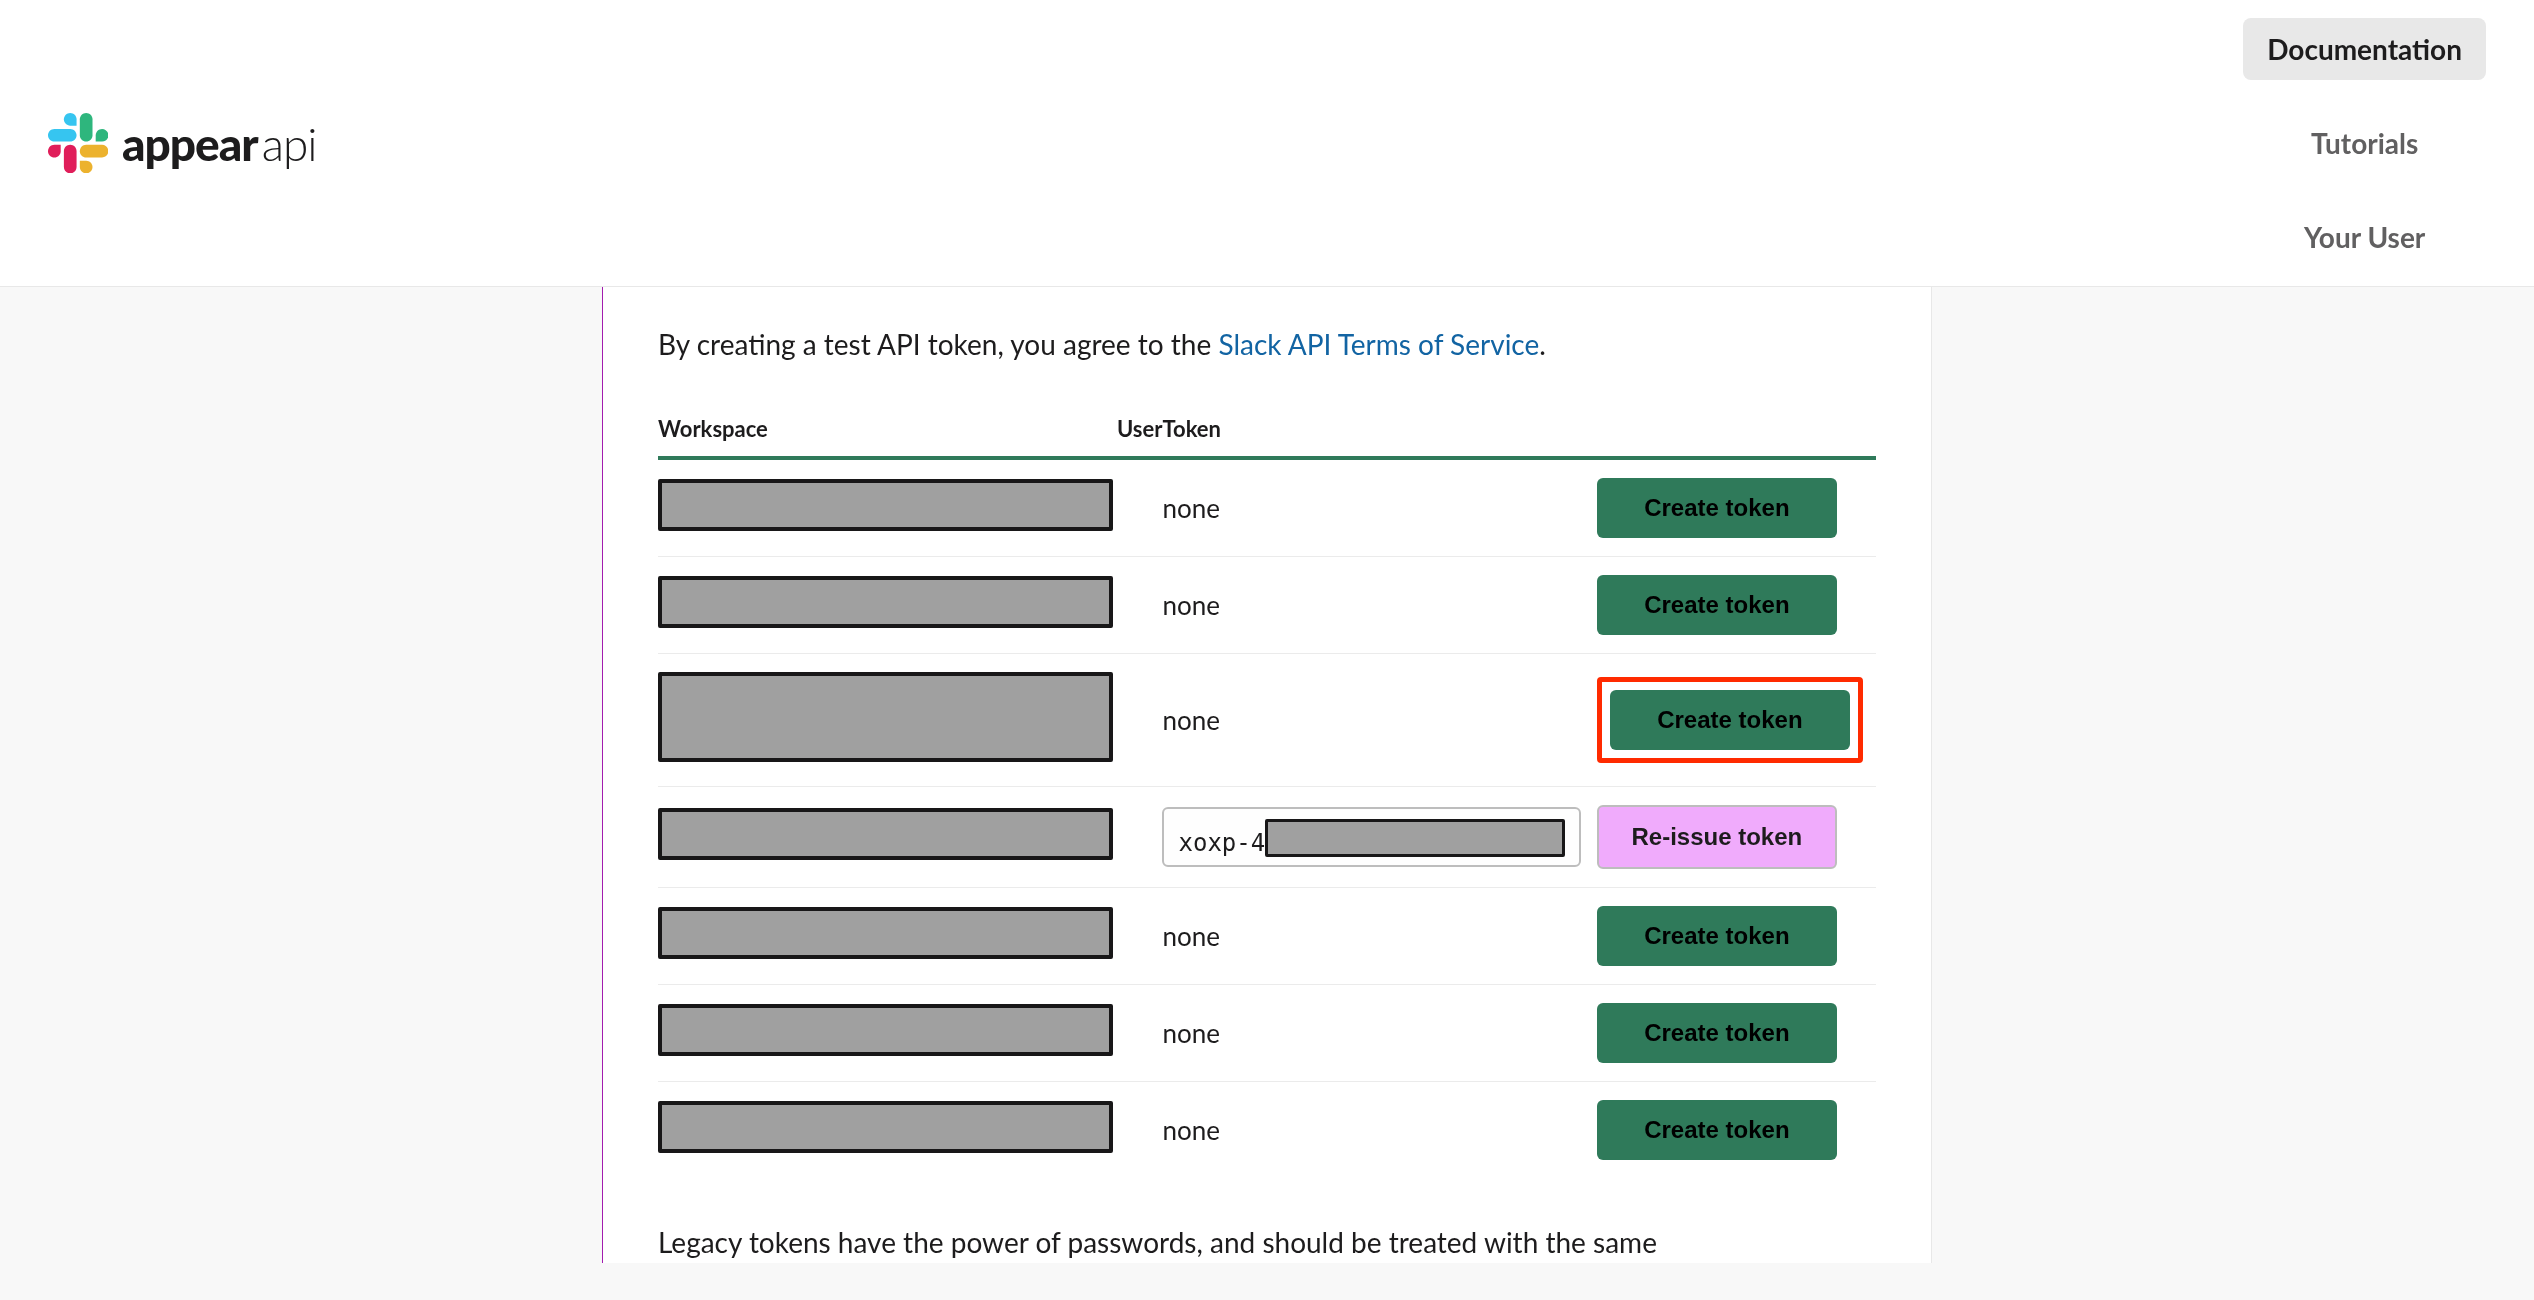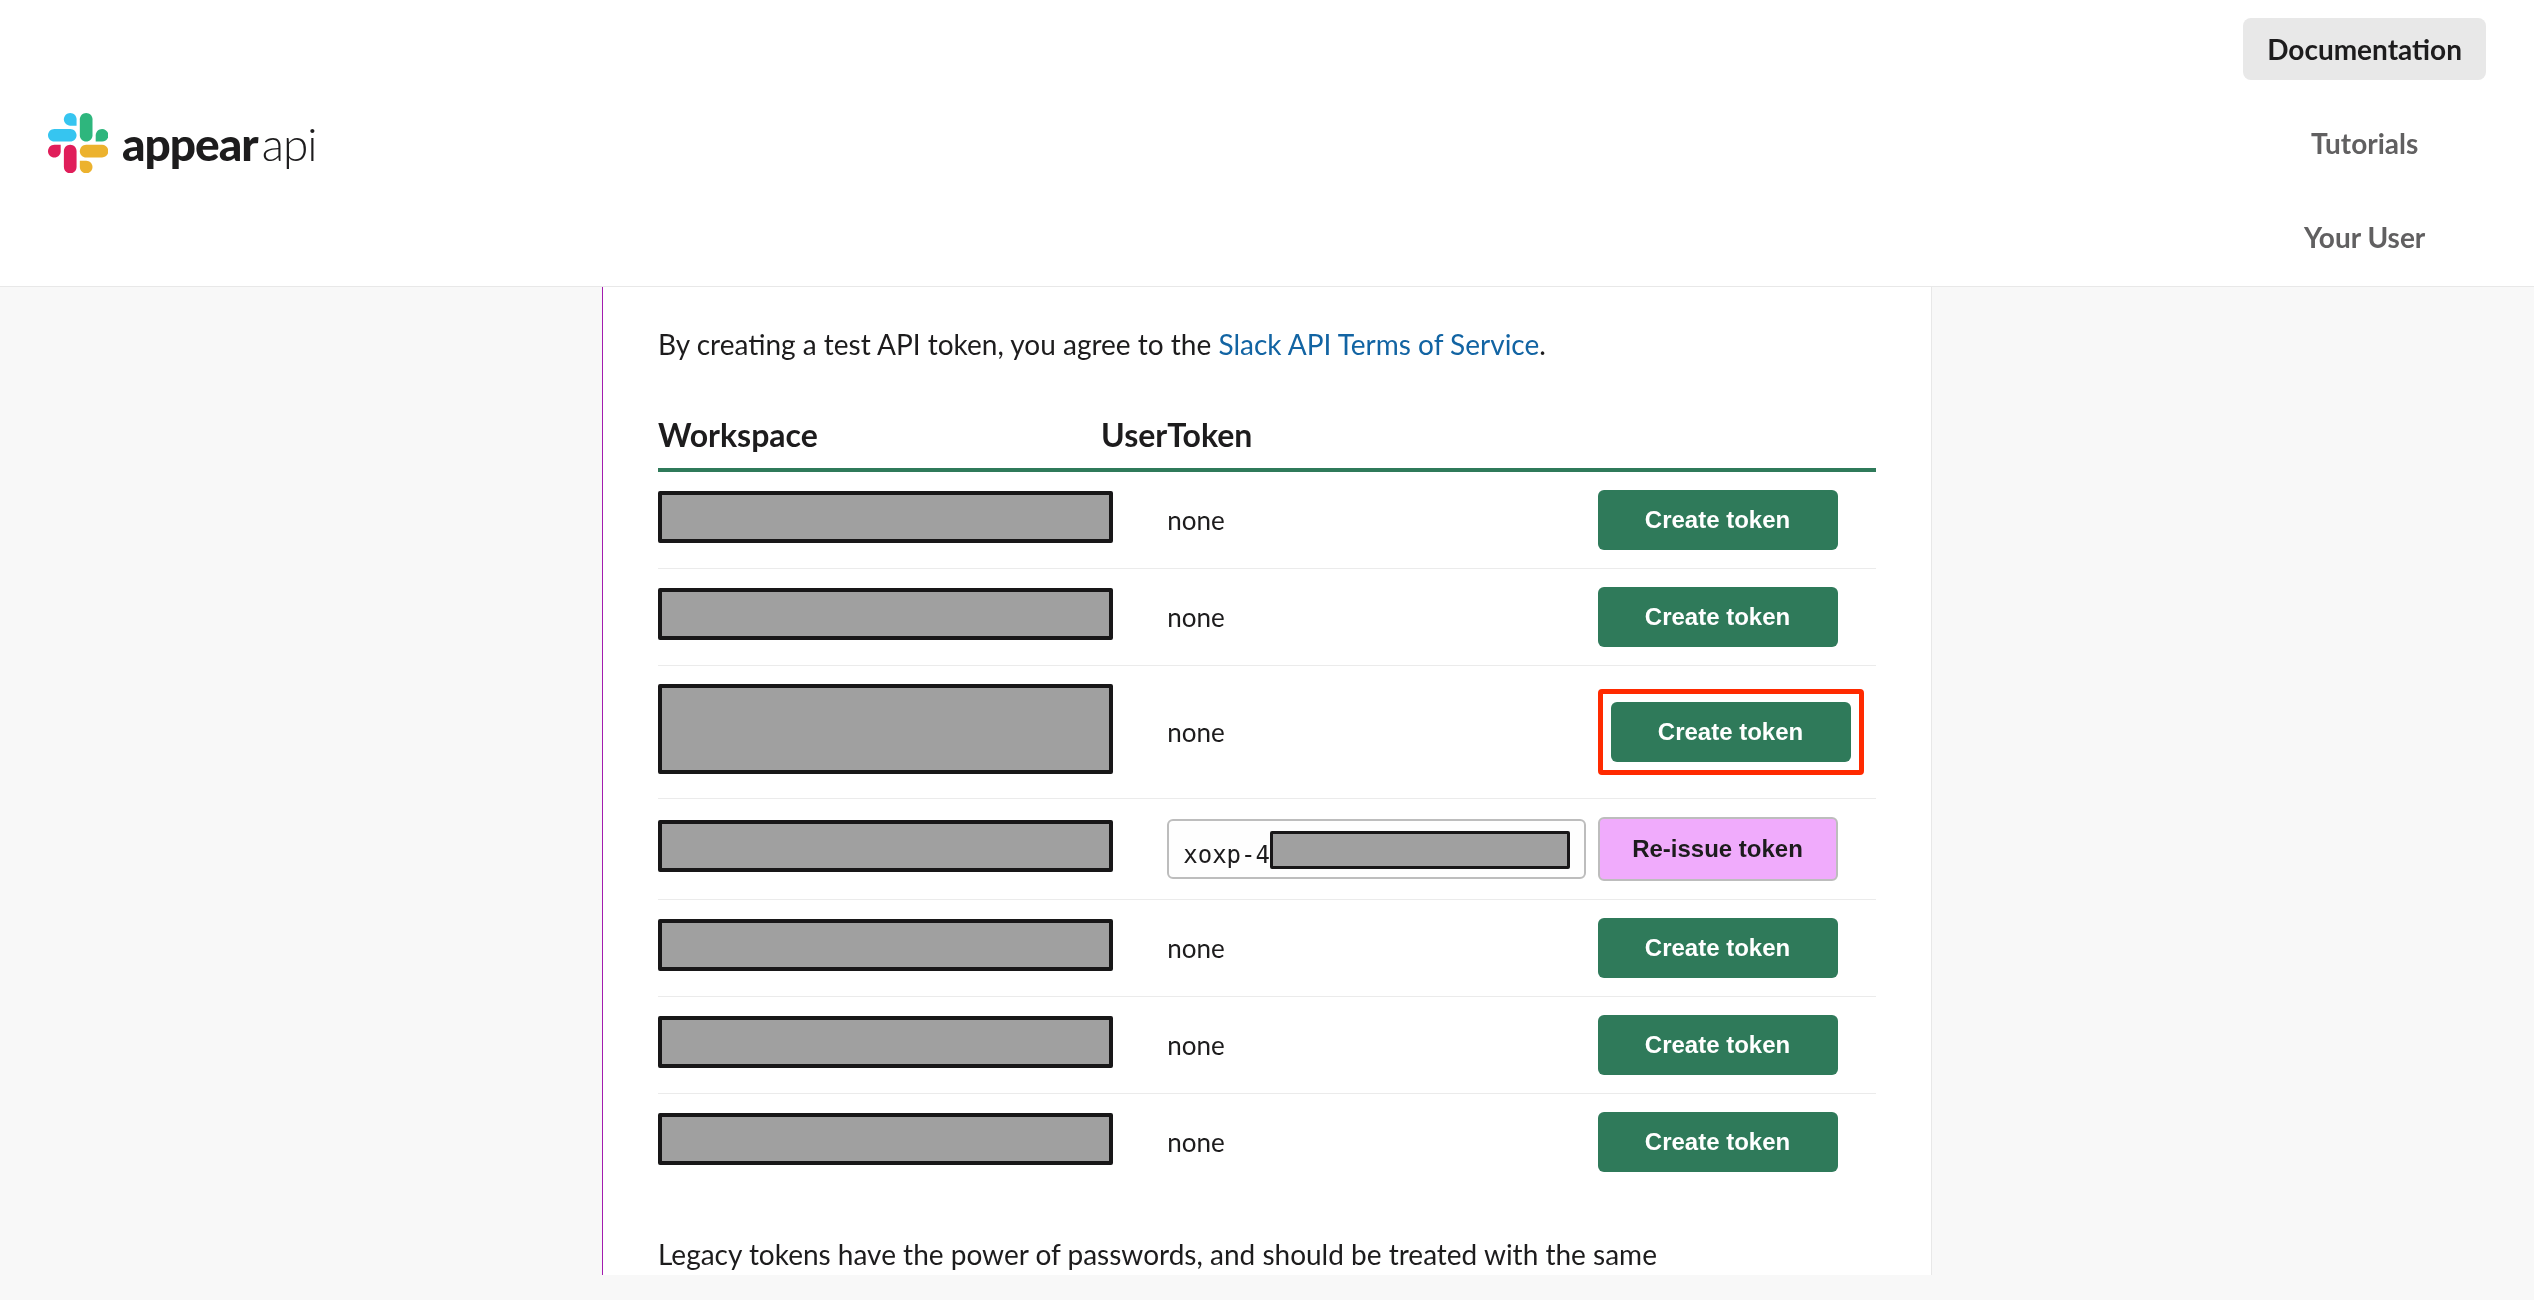--- a/index.html
+++ b/index.html
@@ -79,21 +79,21 @@
     color: #1264a3;
     text-decoration: none;
   }
   
   table {
     width: 100%;
     border-collapse: collapse;
   }
   thead th {
     text-align: left;
-    font-size: 32px;
+    font-size: 22px;
     font-weight: 700;
     color: #1d1c1d;
     padding: 14px 0;
     border-bottom: 4px solid #2f7a5a;
   }
   tbody td {
     padding: 18px 10px 18px 0;
     border-bottom: 1px solid #ebebeb;
     vertical-align: middle;
     font-size: 26px;
@@ -136,21 +136,21 @@
     font-weight: 700;
     padding: 16px 28px;
     border-radius: 6px;
     border: none;
     cursor: pointer;
     min-width: 240px;
     text-align: center;
   }
   .btn-green {
     background: #2f7a5a;
-    color: #ffffff;
+    color: #000000;
   }
   .btn-outline {
     background: #f0abfc;
     color: #1d1c1d;
     border: 2px solid #bdbdbd;
   }
   .highlight-ring {
     display: inline-block;
     padding: 8px;
     border: 5px solid #ff2a00;

